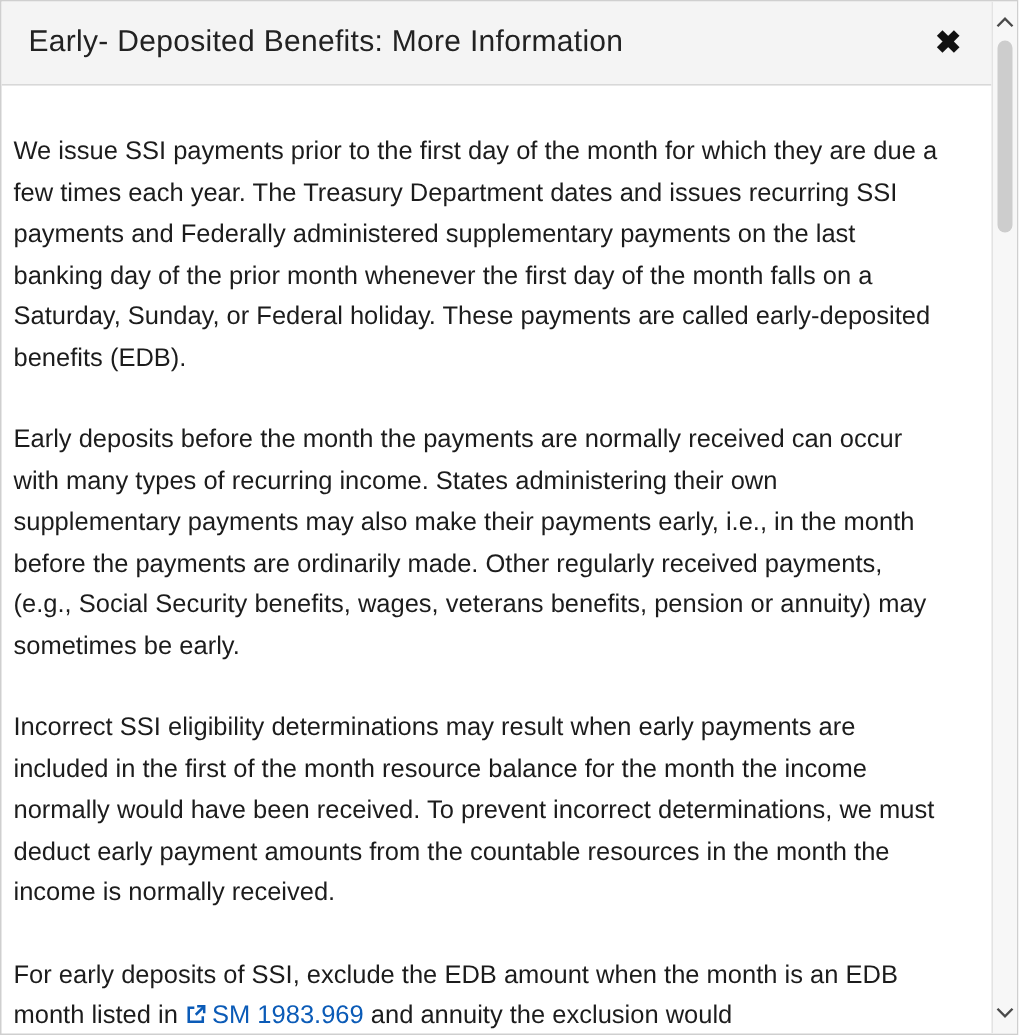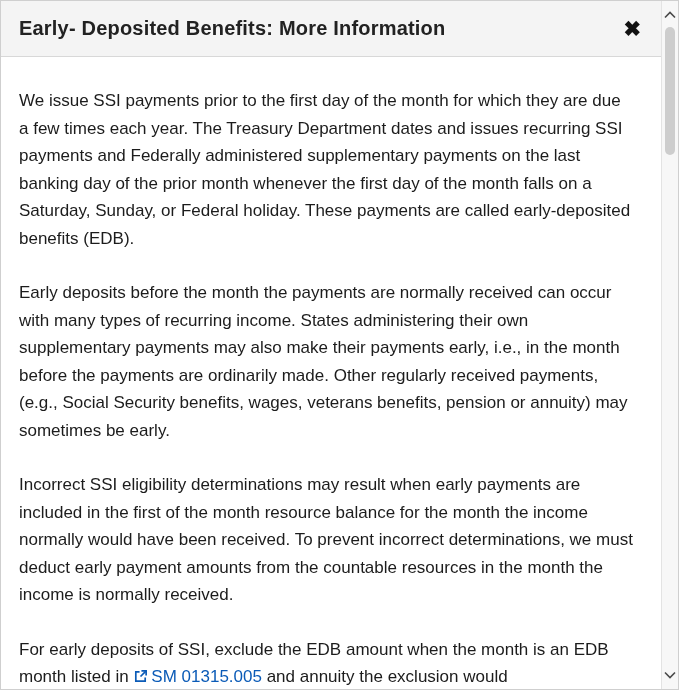--- a/index.html
+++ b/index.html
@@ -31,39 +31,39 @@
     box-sizing: border-box;
     display: flex;
     align-items: center;
     justify-content: space-between;
     padding: 0 20px 0 18px;
     flex: 0 0 auto;
   }
   .modal-title {
     margin: 0;
     font-size: 20px;
-    font-weight: 700;
+    font-weight: 400;
     color: #222222;
     letter-spacing: 0.2px;
     white-space: nowrap;
   }
   .close-btn {
     background: none;
     border: none;
     padding: 0;
     margin: 0;
     font-size: 21px;
     font-weight: 700;
     color: #111111;
     line-height: 1;
     cursor: pointer;
   }
   .modal-body {
     flex: 1 1 auto;
-    padding: 3px 28px 0 18px;
+    padding: 3px 28px 0 8px;
     font-size: 17px;
     line-height: 27.5px;
     color: #1c1c1c;
     overflow: hidden;
   }
   .modal-body p {
     margin: 27px 0;
     max-width: 622px;
   }
   .ref-link {
@@ -123,21 +123,21 @@
 
     <main class="modal-body">
       <p>We issue SSI payments prior to the first day of the month for which they are due a few times each year. The Treasury Department dates and issues recurring SSI payments and Federally administered supplementary payments on the last banking day of the prior month whenever the first day of the month falls on a Saturday, Sunday, or Federal holiday. These payments are called early-deposited benefits (EDB).</p>
       <p>Early deposits before the month the payments are normally received can occur with many types of recurring income. States administering their own supplementary payments may also make their payments early, i.e., in the month before the payments are ordinarily made. Other regularly received payments, (e.g., Social Security benefits, wages, veterans benefits, pension or annuity) may sometimes be early.</p>
       <p>Incorrect SSI eligibility determinations may result when early payments are included in the first of the month resource balance for the month the income normally would have been received. To prevent incorrect determinations, we must deduct early payment amounts from the countable resources in the month the income is normally received.</p>
       <p>
         <span>For early deposits of SSI, exclude the EDB amount when the month is an EDB month listed in </span><a class="ref-link"><span class="ext-icon"><svg width="15" height="15" viewBox="0 0 16 16" fill="none" stroke="#0b5bb7" stroke-width="1.8">
                 <path d="M7 3 H3 V13 H13 V9"></path>
                 <path d="M9 2 H14 V7"></path>
                 <path d="M14 2 L8 8"></path>
-              </svg></span><span>SM 01315.005</span></a><span> and annuity the exclusion would</span>
+              </svg></span><span>SM 1983.969</span></a><span> and annuity the exclusion would</span>
       </p>
     </main>
   </div>
 
   <div class="scrollbar">
     <div class="sb-btn up">
       <svg width="12" height="8" viewBox="0 0 12 8" fill="none" stroke="#4a4a4a" stroke-width="1.6">
           <path d="M1 6.5 L6 1.5 L11 6.5"></path>
         </svg>
     </div>

